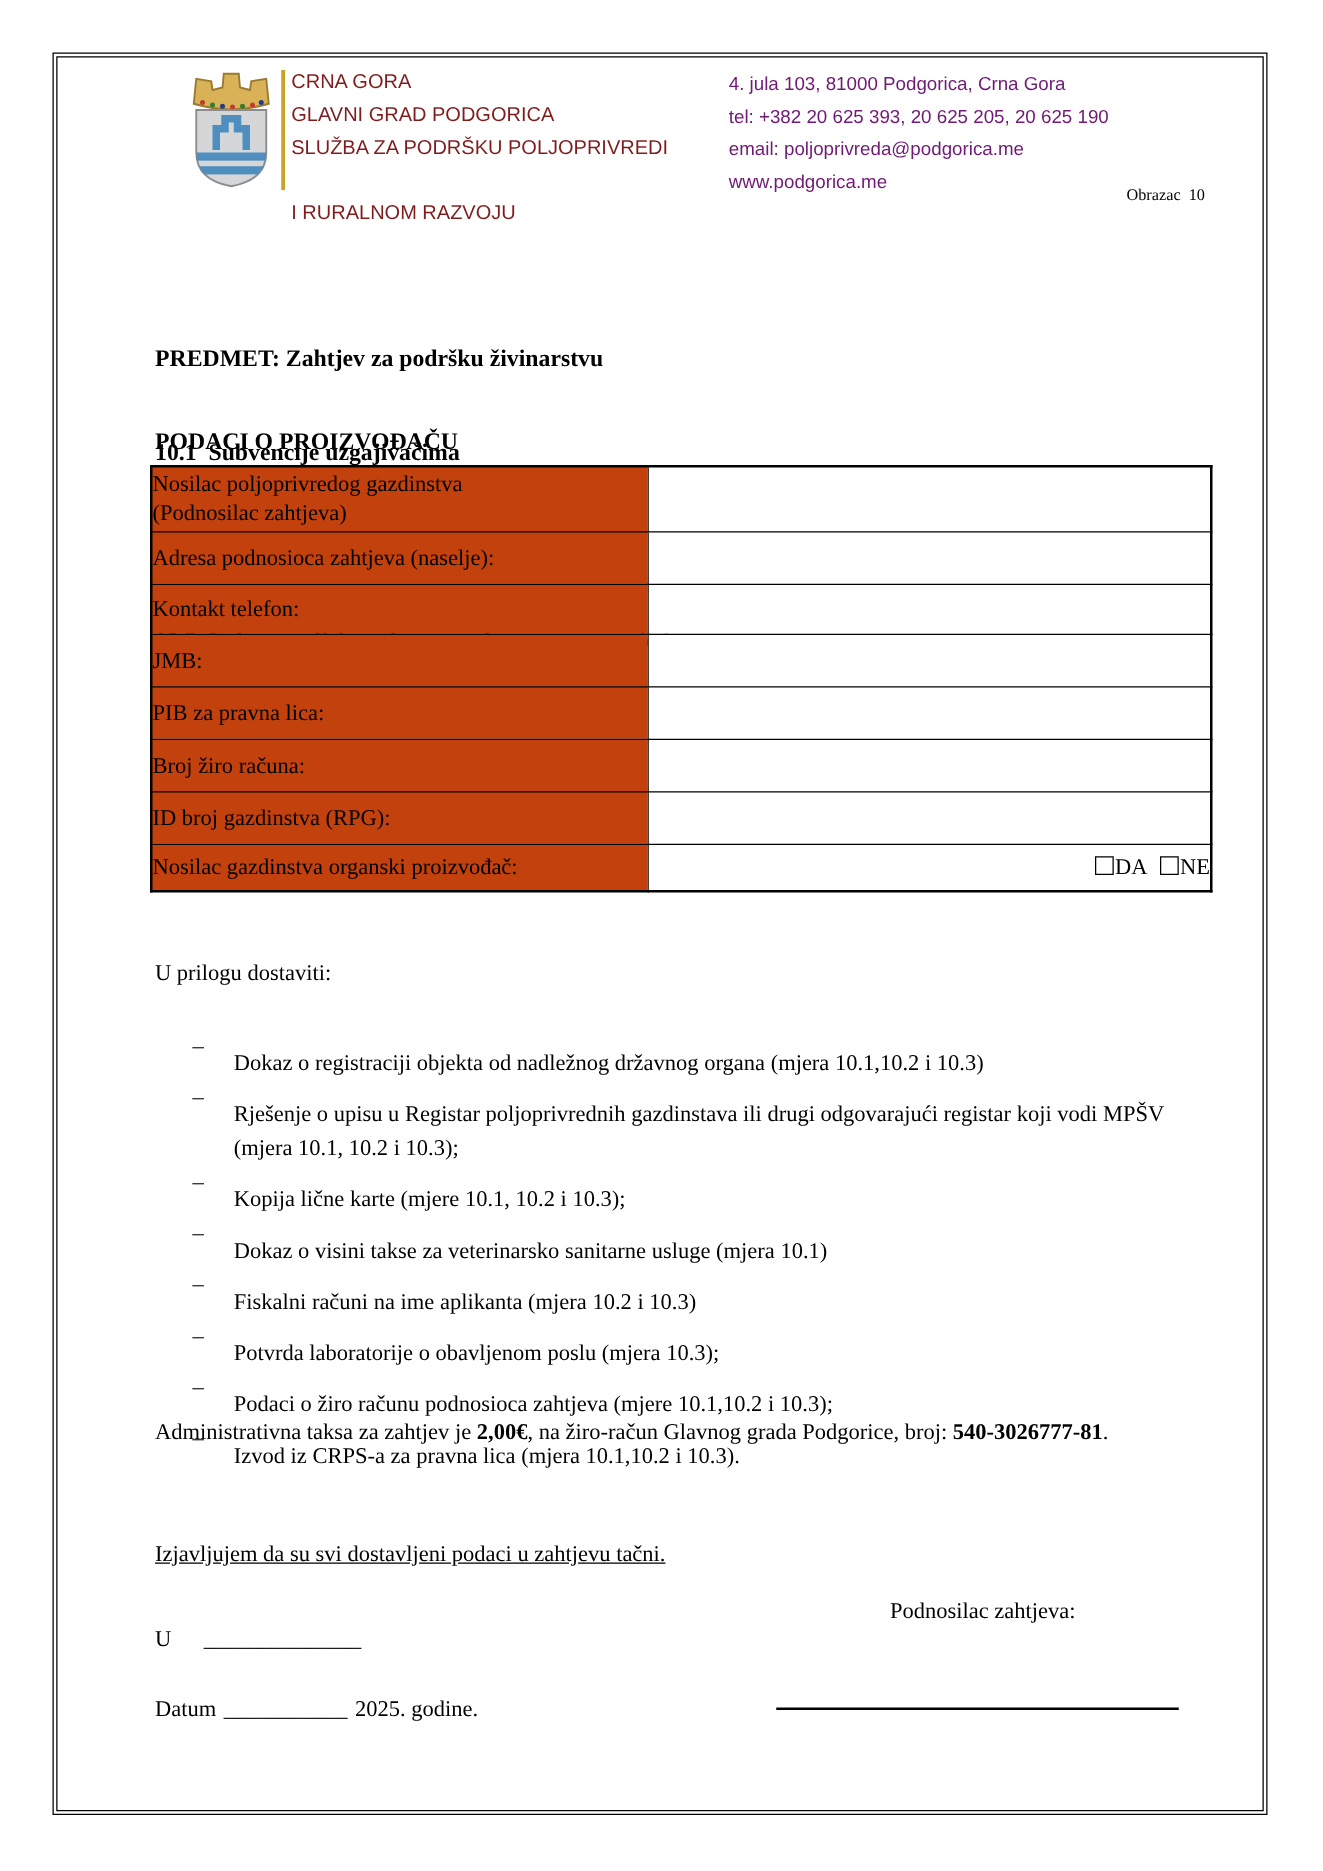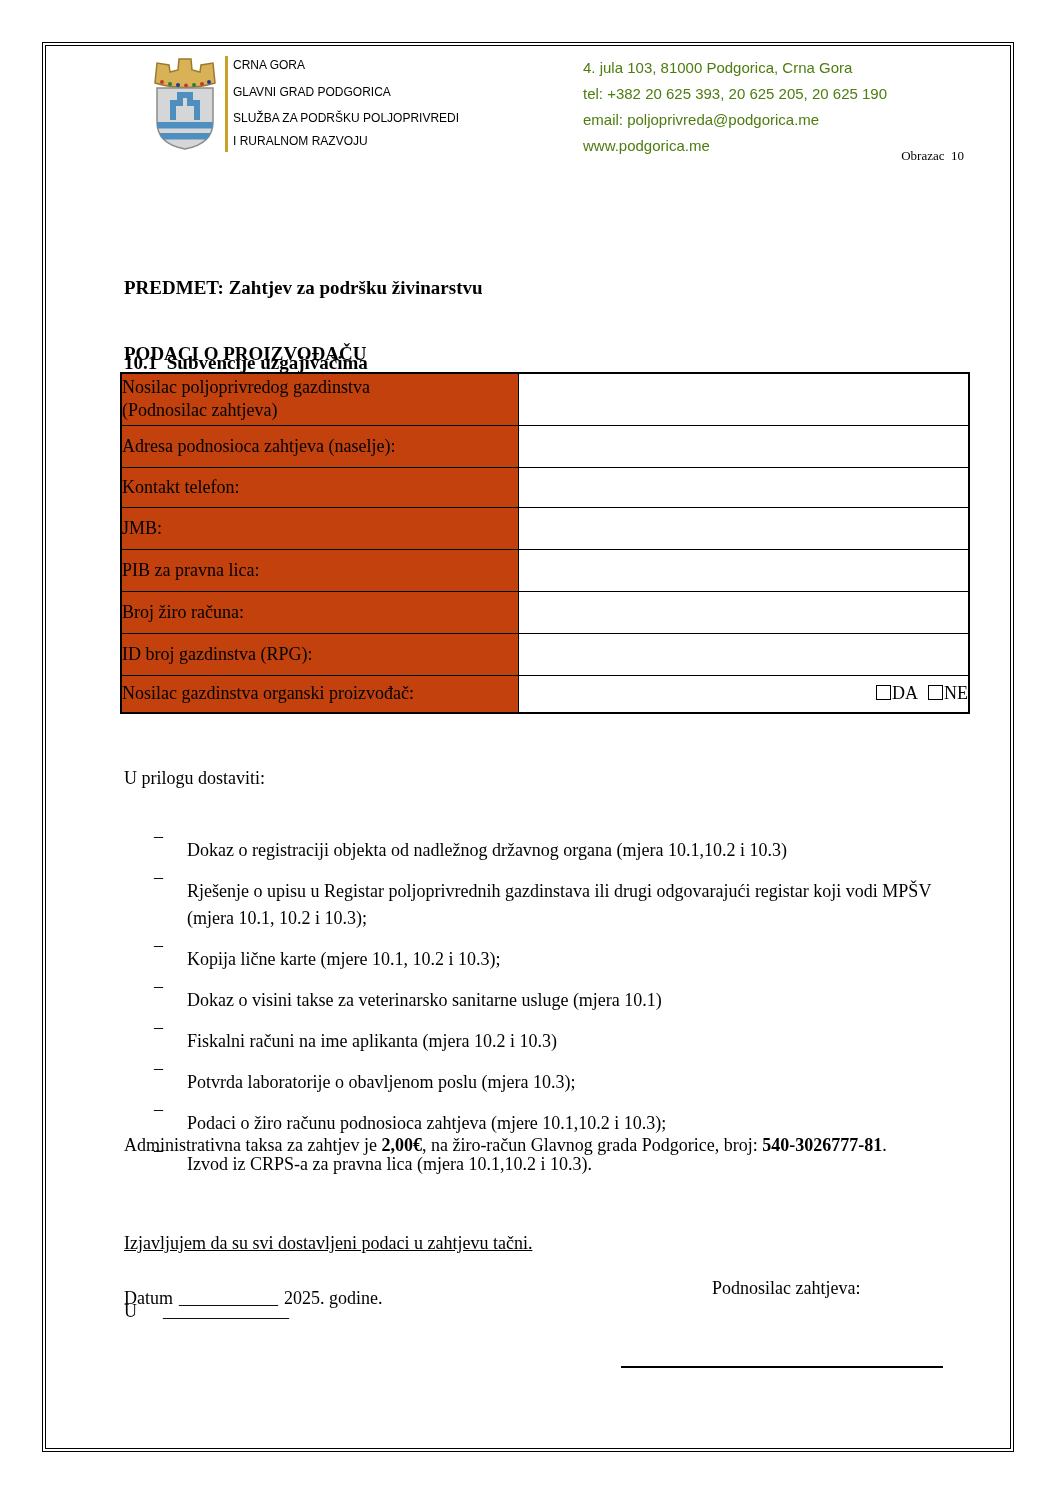--- a/index.html
+++ b/index.html
@@ -3,25 +3,25 @@
 <meta charset="utf-8">
 <style>
   html,body{margin:0;padding:0;background:#fff;}
   body{width:1058px;height:1497px;position:relative;font-family:"Liberation Serif",serif;color:#000;}
   .frame{position:absolute;left:42px;top:42px;width:972px;height:1410px;border:4px double #000;box-sizing:border-box;}
   .abs{position:absolute;}
 
   
   .logo{left:99px;top:6px;width:80px;height:100px;}
   .gold-divider{left:179px;top:10px;width:3px;height:96px;background:#C9A227;}
-  .org-block{left:187px;top:6px;font-family:"Liberation Sans",sans-serif;font-size:12px;color:#000000;}
+  .org-block{left:187px;top:6px;font-family:"Liberation Sans",sans-serif;font-size:16px;color:#7f1d1d;}
   .org-block .l1,.org-block .l2{line-height:27px;}
   .org-block .l3{line-height:25px;}
-  .org-block .l4{line-height:21px;}
-  .contact-block{left:537px;top:9px;font-family:"Liberation Sans",sans-serif;font-size:15px;color:#4d7c0f;line-height:26px;}
+  .org-block .l4{line-height:21px;margin-top:29px;}
+  .contact-block{left:537px;top:9px;font-family:"Liberation Sans",sans-serif;font-size:15px;color:#701a75;line-height:26px;}
   .form-code{left:650px;top:102px;width:268px;text-align:right;font-weight:normal;font-size:13px;white-space:pre;}
 
   
   .subject{left:78px;top:179px;font-weight:bold;font-size:19px;line-height:25px;white-space:pre-wrap;}
   .producer-heading{left:78px;top:297px;font-weight:bold;font-size:19px;}
 
   
   table.producer{position:absolute;left:74px;top:326px;width:848px;border-collapse:collapse;table-layout:fixed;border:2px solid #000;}
   table.producer td{border:1.5px solid #000;font-size:18px;padding:0;}
   td.lbl{background:#c2410c;padding:2px 8px;vertical-align:middle;white-space:pre-line;line-height:23px;}
@@ -42,21 +42,21 @@
 
   
   .fee{left:78px;top:1085px;width:840px;font-size:18px;line-height:28px;}
   .fee .b{font-weight:bold;}
   .declaration{left:78px;top:1187px;font-size:18px;text-decoration:underline;}
 
   
   .footer-place{left:78px;top:1255px;font-size:18px;}
   .footer-place .line{margin-left:26px;margin-top:23px;}
   .applicant-label{left:666px;top:1232px;font-size:18px;text-align:center;}
-  .footer-date{left:78px;top:1242px;font-size:18px;}
+  .footer-date{left:78px;top:1311px;font-size:18px;}
   .footer-date .line{margin:0 6px;}
   .signature-line{left:575px;top:1320px;width:322px;height:0;border-top:2.5px solid #000;}
 </style>
 </head>
 <body>
 
 <div class="frame">
 
   <svg class="abs logo" viewBox="0 0 80 100">
     <defs>

